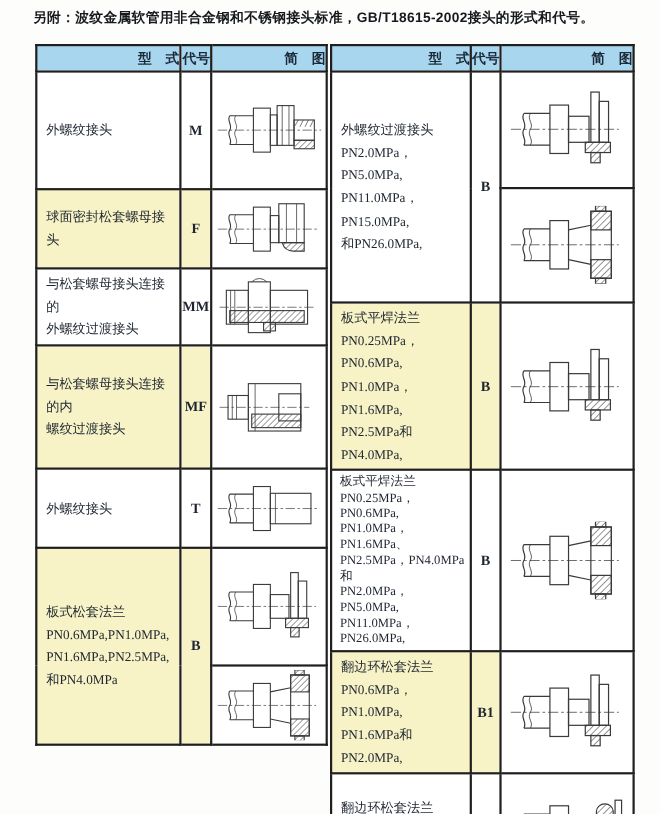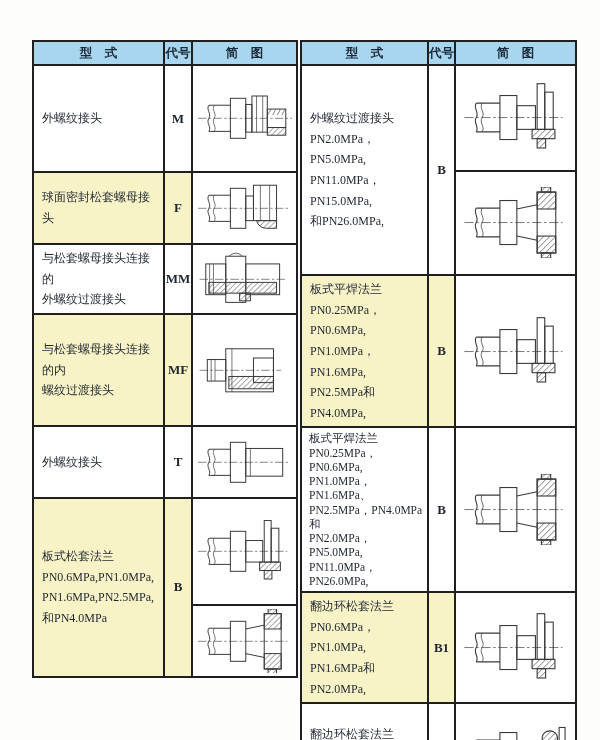--- a/index.html
+++ b/index.html
@@ -9,21 +9,21 @@
         color:var(--text,#1e2530);}
   .title{position:absolute;left:30px;top:8px;width:560px;
          font-family:"Liberation Sans","DejaVu Sans",sans-serif;
          font-weight:bold;font-size:12.5px;letter-spacing:.3px;color:#15181c;}
   table.tbl{position:absolute;top:40px;border-collapse:collapse;table-layout:fixed;
             background:#fff;}
   .lt{left:32px;width:264px;}
   .rt{left:300px;width:275px;}
   .tbl th,.tbl td{border:2px solid var(--border,#1f1f1f);padding:0;overflow:hidden;}
   .tbl thead th{height:22px;background:var(--header-bg,#a9d6ef);
-                font-size:12.5px;font-weight:bold;text-align:center;color:#1b2a3a;}
+                font-size:12.5px;font-weight:bold;text-align:right;color:#1b2a3a;}
   td.type{font-size:12px;line-height:1.72;padding:3px 3px 3px 8px;
           vertical-align:middle;white-space:pre-line;text-align:left;}
   td.type.tight{line-height:1.24;font-size:11.5px;padding-left:7px;}
   td.code{font-size:13px;font-weight:bold;text-align:center;vertical-align:middle;}
   td.sketch{vertical-align:middle;text-align:center;background:#fff;}
   tr.hl td.type,tr.hl td.code{background:var(--highlight-bg,#f7f3c6);}
   svg.skt{display:block;margin:0 auto;}
   .lt svg.skt{width:100px;}
   .rt svg.skt{width:110px;}
   .h86{height:112px}.h89{height:68px}.h90{height:107px}.h92{height:72px}
@@ -128,20 +128,21 @@
           <use href="#part-hose"></use>
           <rect x="66" y="26" width="28" height="32"></rect>
           <path d="M96,34 v-12 a9,8 0 0 1 18,0 v12 z" fill="url(#hatch)"></path>
           <path d="M96,50 v12 a9,8 0 0 0 18,0 v-12 z" fill="url(#hatch)"></path>
           <rect x="116" y="10" width="7" height="64"></rect>
         </g>
       </symbol>
     </defs>
   </svg>
 
+  <div class="title">另附：波纹金属软管用非合金钢和不锈钢接头标准，GB/T18615-2002接头的形式和代号。</div>
 
   <table class="tbl lt">
     <colgroup>
         <col style="width:131px">
         <col style="width:28px">
         <col style="width:105px">
       </colgroup>
     <thead>
       <tr>
         <th>型　式</th>

